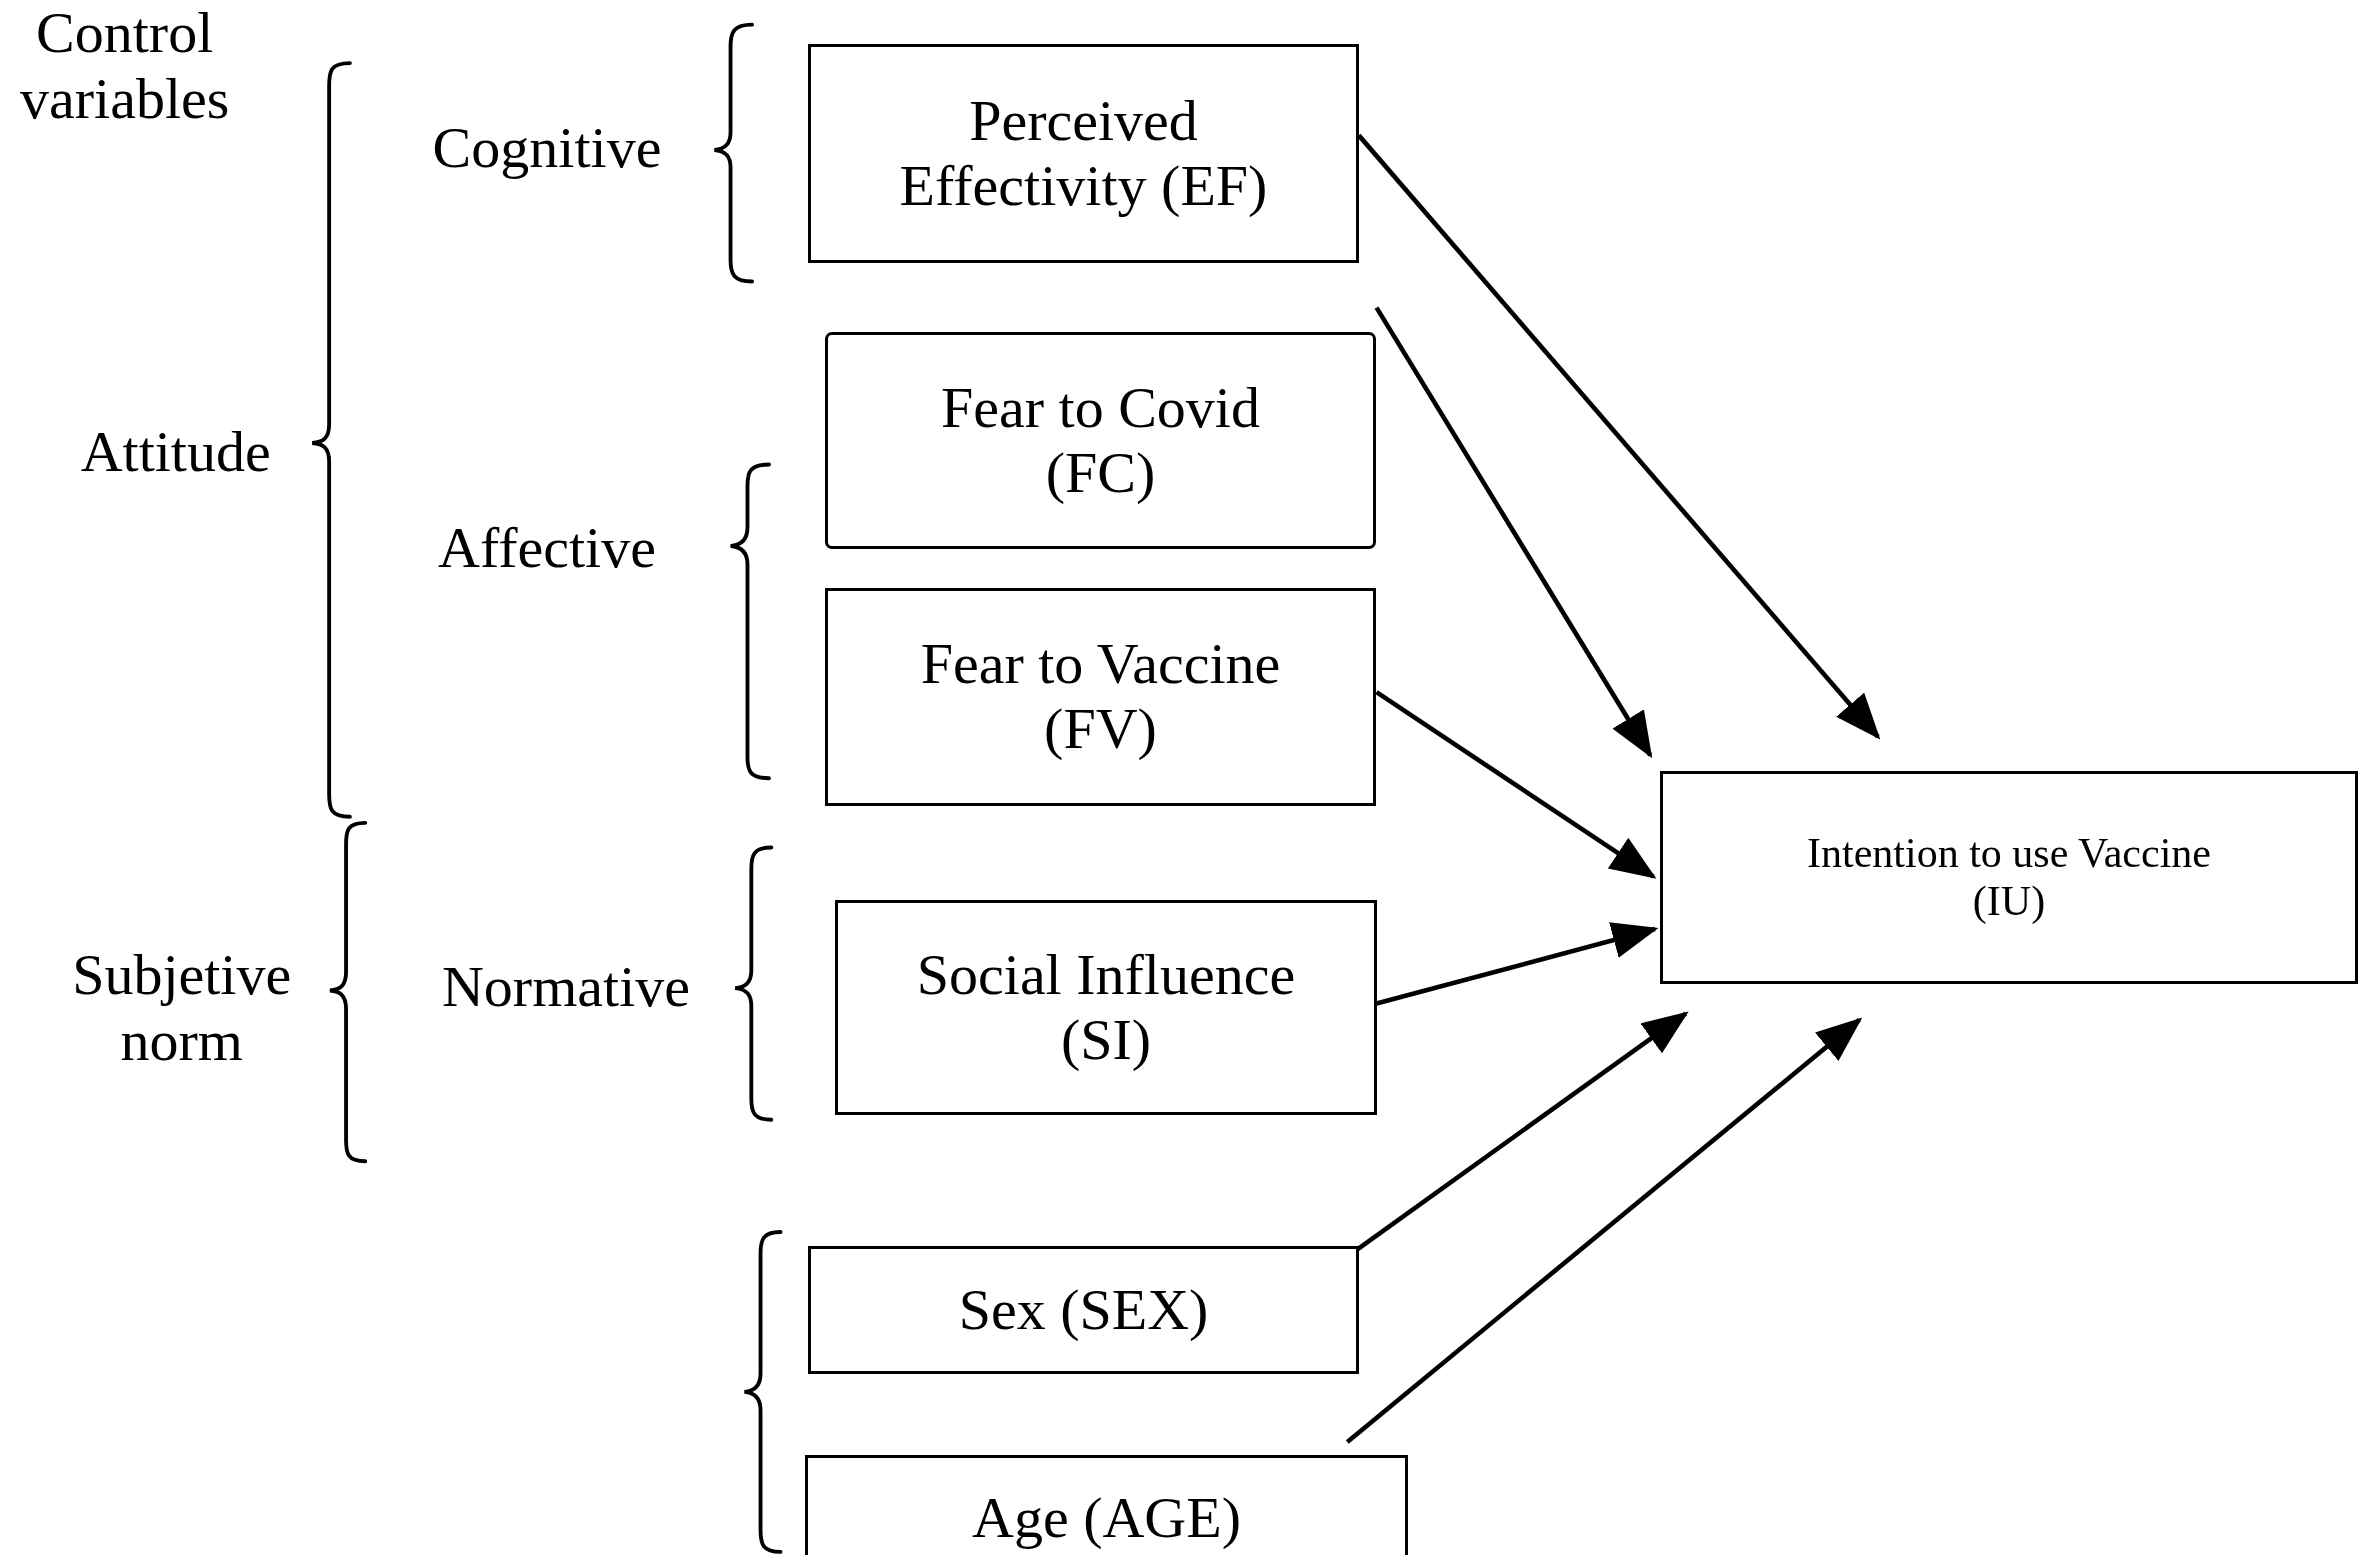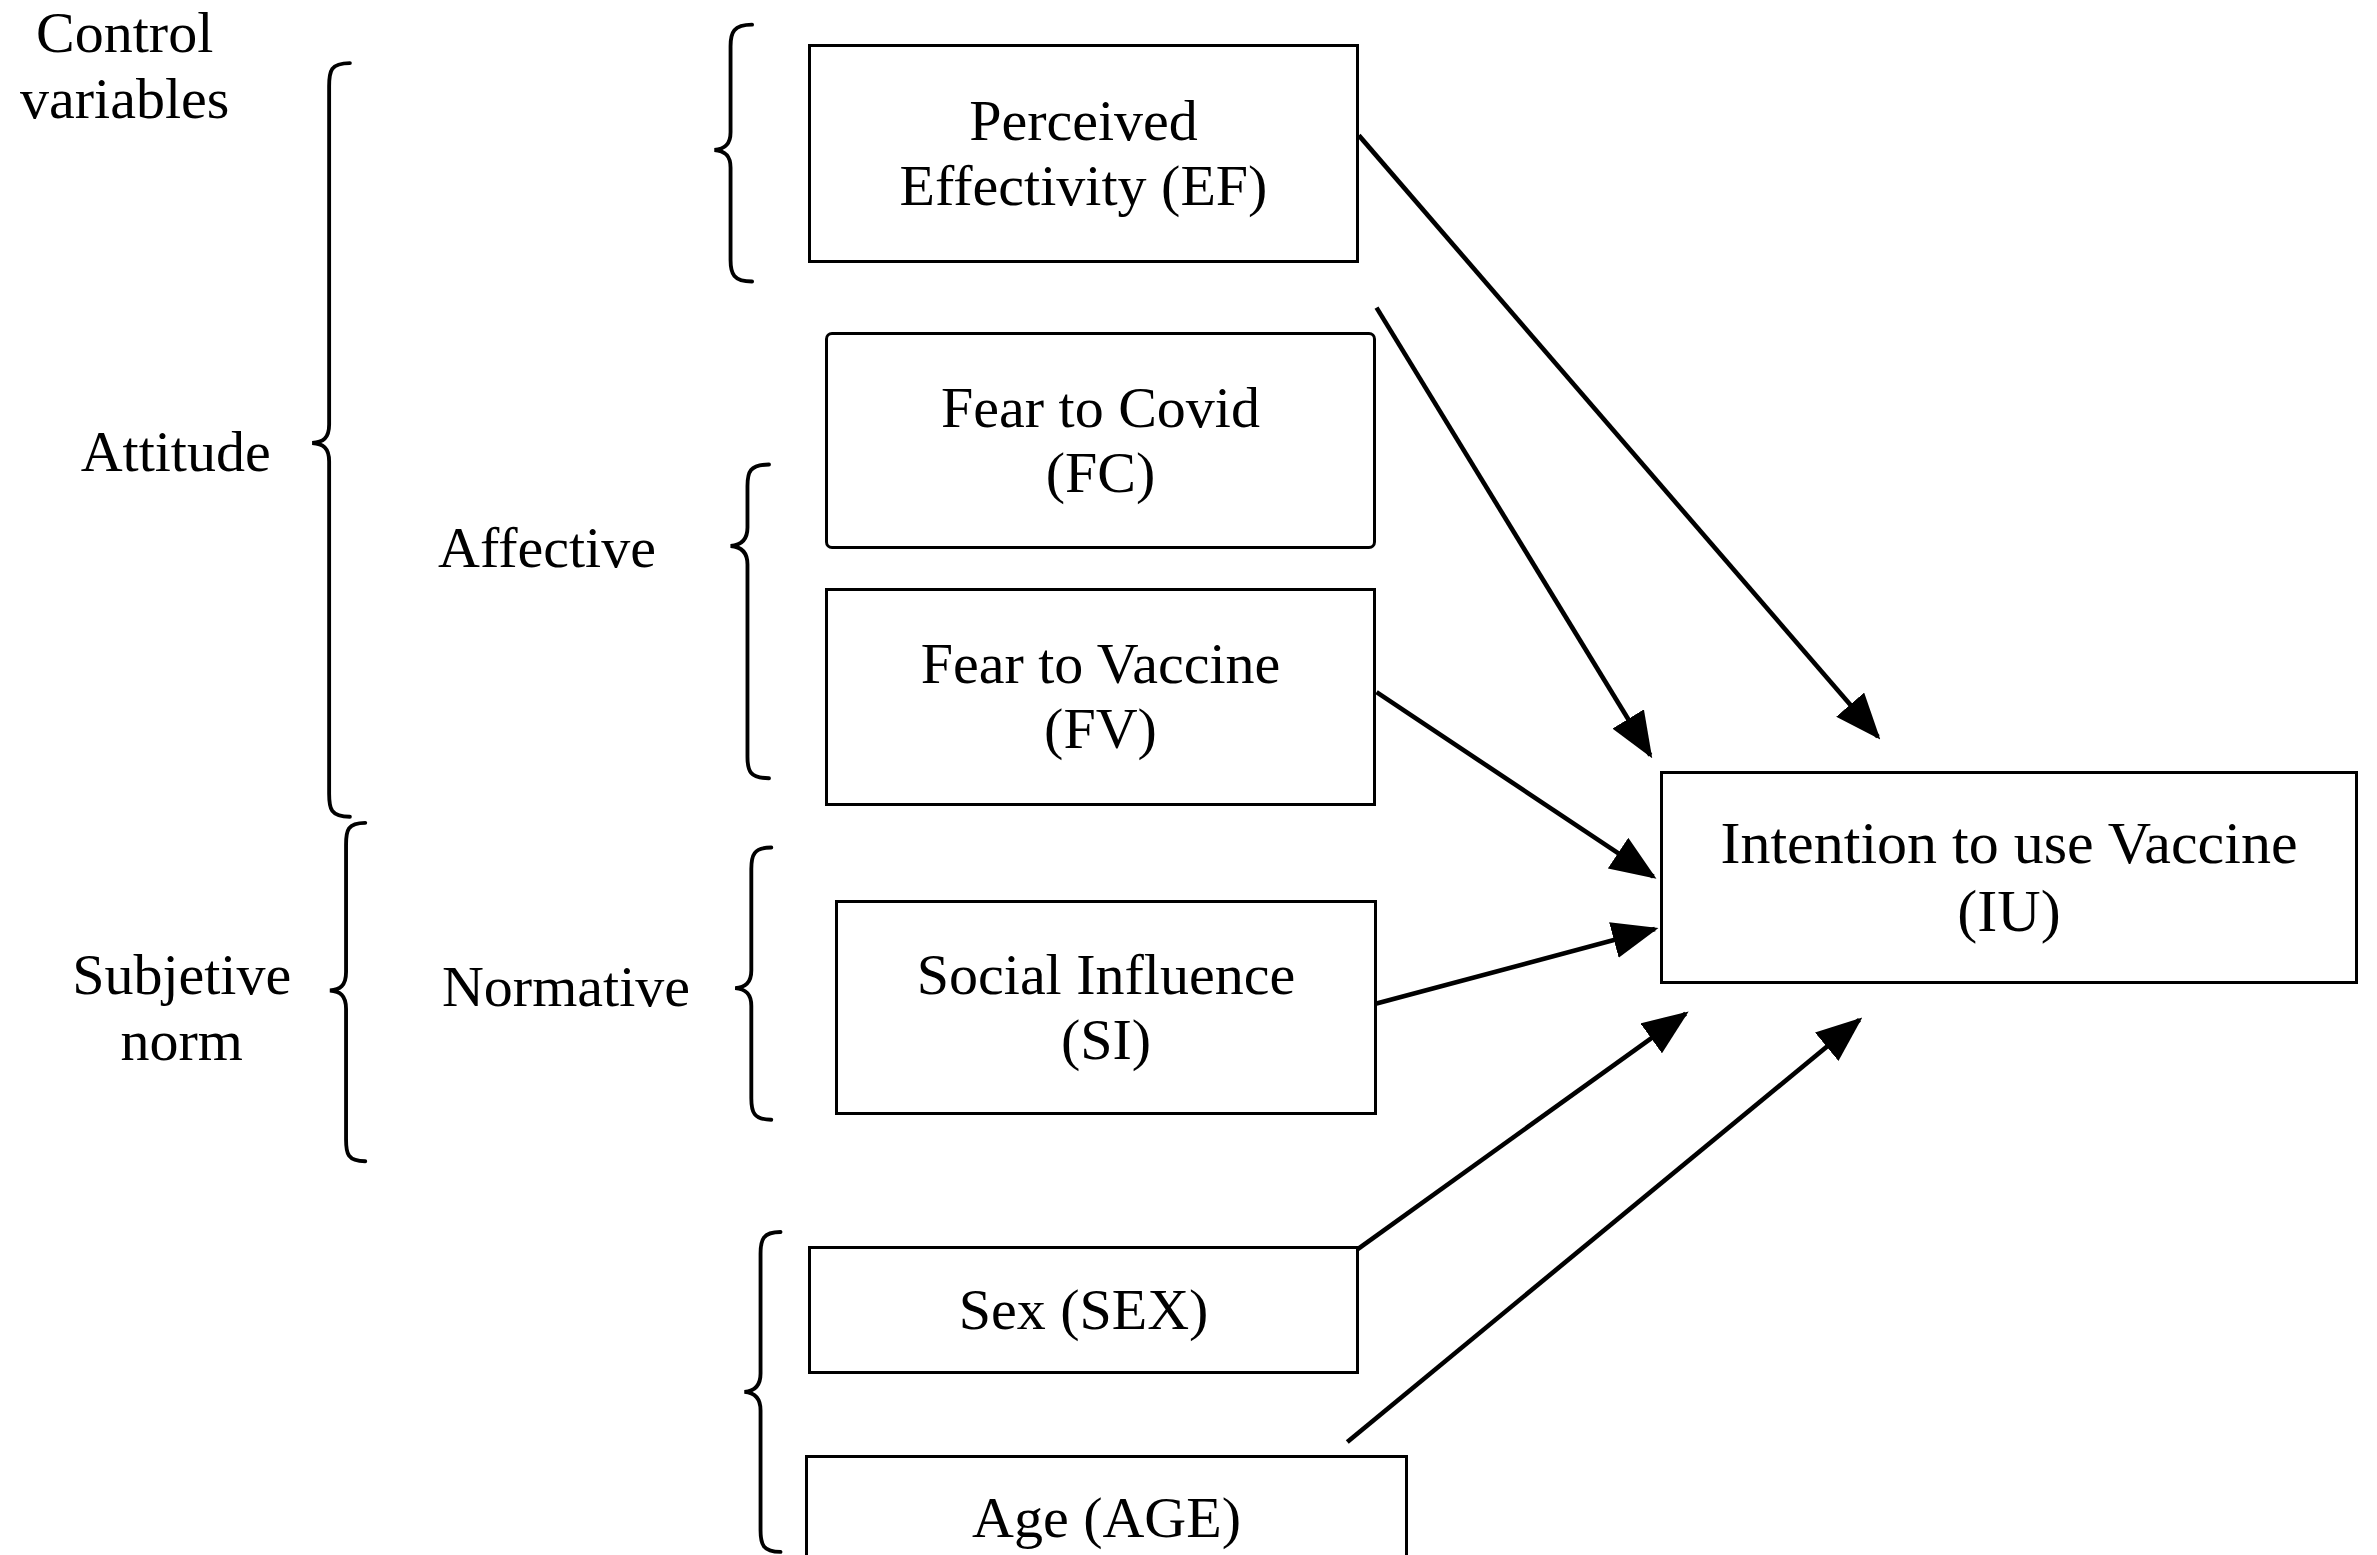--- a/index.html
+++ b/index.html
@@ -17,21 +17,21 @@
 
   
   #box-ef  {left:808px; top:44px;   width:551px;  height:219px;}
   #box-fc  {left:825px; top:332px;  width:551px;  height:217px;border-radius:7px;}
   #box-fv  {left:825px; top:588px;  width:551px;  height:218px;}
   #box-si  {left:835px; top:900px; width:542px;  height:215px;}
   #box-sex {left:808px; top:1246px; width:551px;  height:128px;}
   #box-age {left:805px; top:1455px; width:603px;  height:127px;text-align:right;}
   #box-iu  {left:1660px; top:771px; width:698px;  height:213px;}
 
-  #box-iu .node-label{font-size:60px;}
+  #box-iu .node-label{font-size:42px;}
 
   
   #lbl-attitude  {left:7.7px;   top:419px;  width:296px;}
   #lbl-subjetive {left:7.7px;   top:942px; width:308px;}
   #lbl-cognitive {left:377px;  top:115px;  width:300px;}
   #lbl-affective {left:377px;  top:515px;  width:300px;}
   #lbl-normative {left:392px;  top:954px; width:308px;}
   #lbl-control   {left":0;     left:446px; top:1265px; width:285px;}
 </style>
 </head>
@@ -87,20 +87,21 @@
     <line x1="1752" y1="1634" x2="2192" y2="1318" stroke="#000" stroke-width="6" marker-end="url(#arrowhead)"></line>
 
     <line x1="1752" y1="1875" x2="2418" y2="1326" stroke="#000" stroke-width="6" marker-end="url(#arrowhead)"></line>
   </svg>
 
   <div class="group-label" id="lbl-attitude">Attitude</div>
 
   <div class="group-label" id="lbl-subjetive">Subjetive
 norm</div>
 
+  <div class="group-label" id="lbl-cognitive">Cognitive</div>
 
   <div class="group-label" id="lbl-affective">Affective</div>
 
   <div class="group-label" id="lbl-normative">Normative</div>
 
   <div class="group-label" id="lbl-control">Control
 variables</div>
 
   <div class="node-box" id="box-ef">
     <span class="node-label">Perceived

